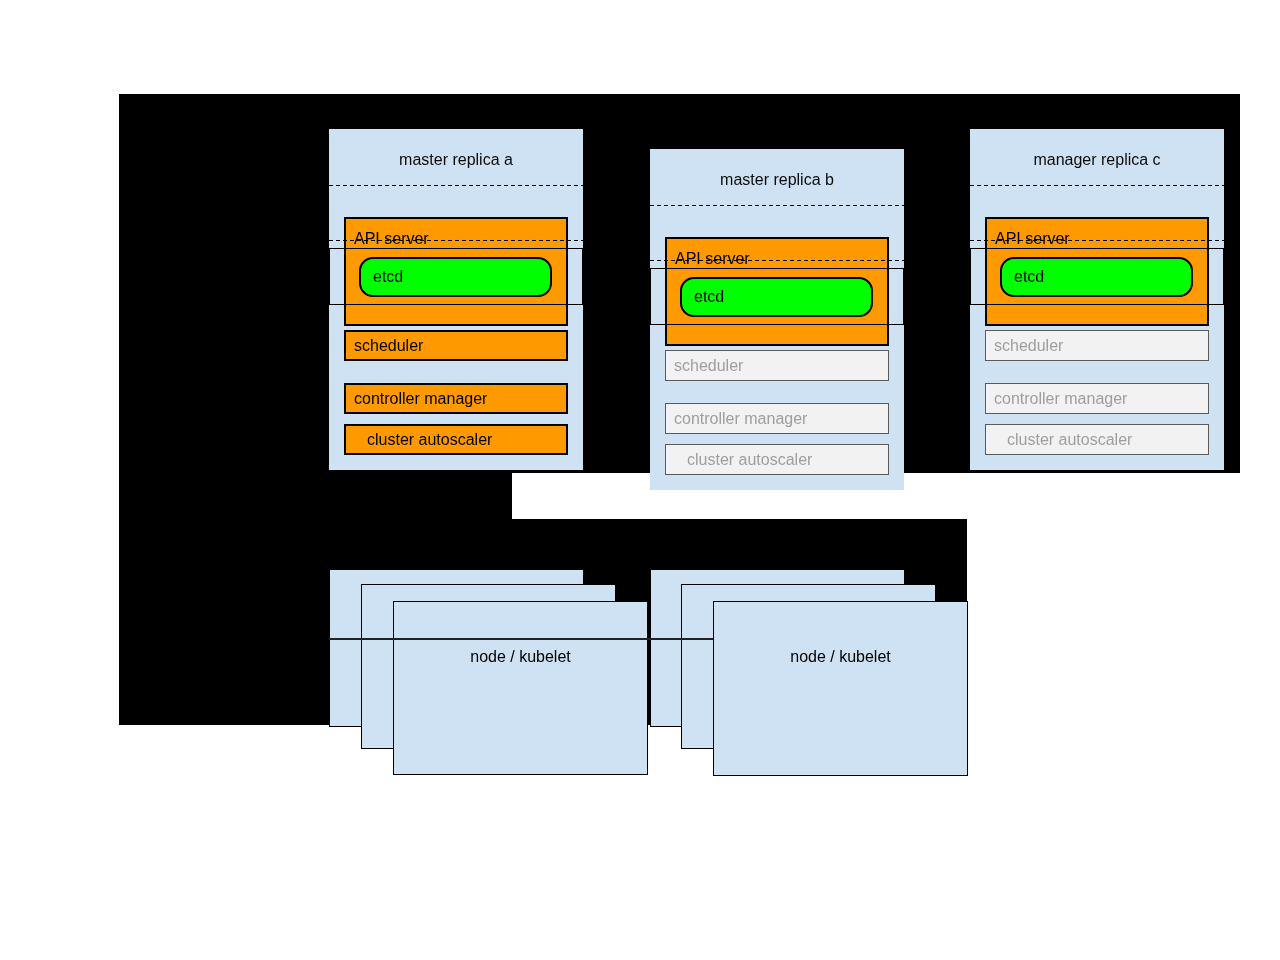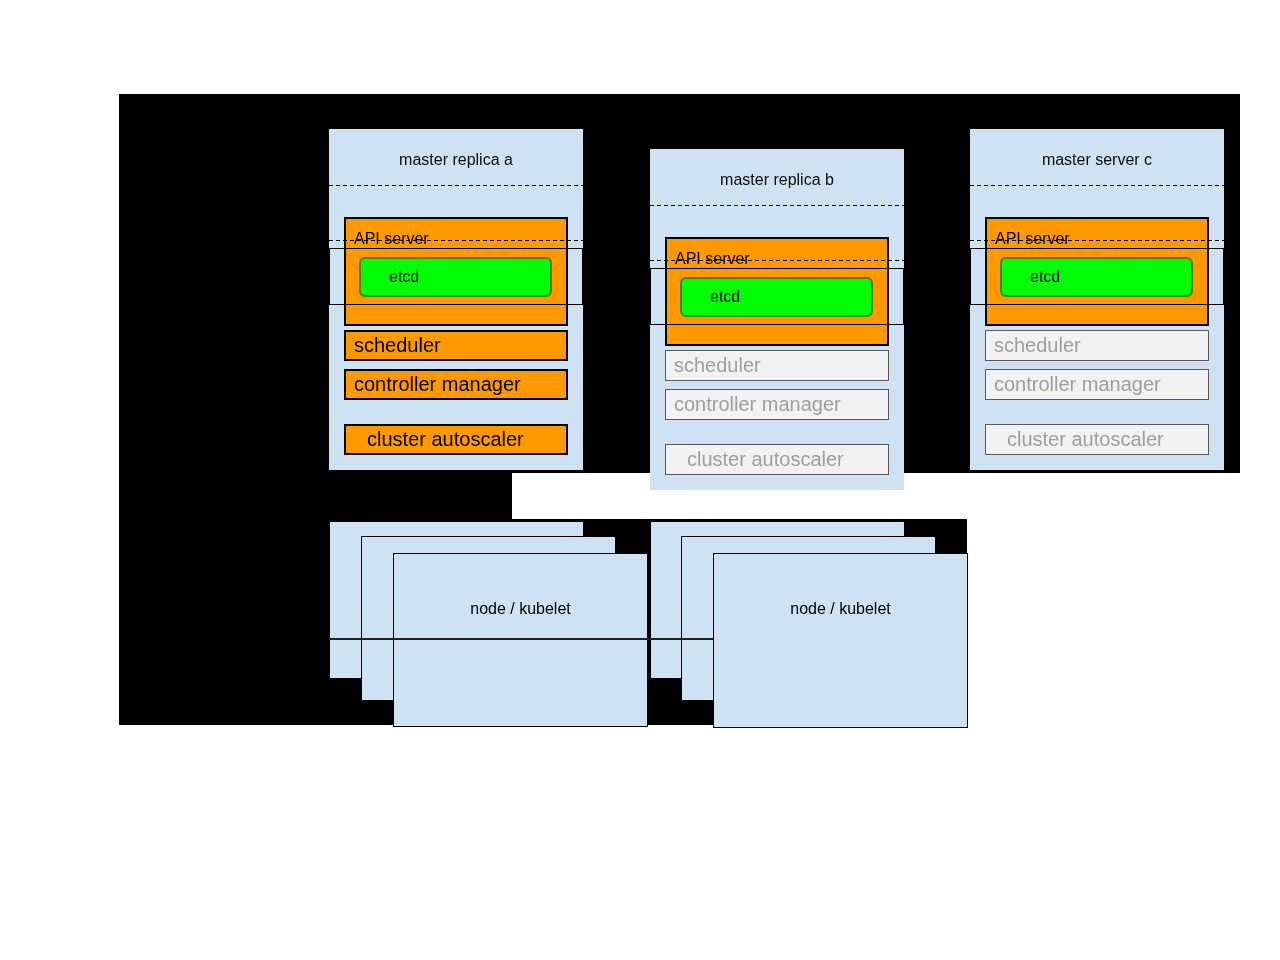--- a/index.html
+++ b/index.html
@@ -34,41 +34,41 @@
     background:var(--active-component,#ff9900);border:2px solid #000;
     box-sizing:border-box;z-index:1;
   }
   .api-label{position:absolute;left:8px;top:11px;font-size:16px;}
   .zone{
     position:absolute;left:0;top:119px;width:254px;height:57px;
     border:1px solid #000;box-sizing:border-box;background:transparent;z-index:4;
   }
   .etcd{
     position:absolute;left:30px;top:128px;width:193px;height:40px;
-    background:var(--etcd,#00ff00);border:2px solid #4d7c0f;border-radius:6px;
+    background:var(--etcd,#00ff00);border:2px solid #000000;border-radius:14px;
     box-sizing:border-box;z-index:5;display:flex;align-items:center;
-    padding-left:28px;font-size:16px;
+    padding-left:12px;font-size:16px;
   }
   .comp{
     position:absolute;left:15px;width:224px;height:31px;
     background:var(--active-component,#ff9900);border:2px solid #000;
     box-sizing:border-box;display:flex;align-items:center;
-    padding-left:8px;font-size:20px;
+    padding-left:8px;font-size:16px;
   }
-  .c1{top:201px;} .c2{top:240px;} .c3{top:295px;padding-left:21px;}
+  .c1{top:201px;} .c2{top:254px;} .c3{top:295px;padding-left:21px;}
   .inactive .comp{
     background:var(--inactive-fill,#f2f2f2);
     border:1px solid #5a5a5a;
     color:var(--inactive-text,#9e9e9e);
   }
 
   
   .node{
     position:absolute;background:var(--box-background,#cfe2f3);
-    border:1px solid #000;box-sizing:border-box;
+    border:1px solid #000;box-sizing:border-box;margin-top:48px;
   }
   #n1-back{left:329px;top:521px;width:255px;height:158px;z-index:1;}
   #n1-mid {left:361px;top:536px;width:255px;height:165px;z-index:2;}
   #n1-front{left:393px;top:553px;width:255px;height:174px;z-index:3;}
   #n2-back{left:650px;top:521px;width:255px;height:158px;z-index:1;}
   #n2-mid {left:681px;top:536px;width:255px;height:165px;z-index:2;}
   #n2-front{left:713px;top:553px;width:255px;height:175px;z-index:5;}
   .n-title{
     position:absolute;left:0;right:0;top:46px;text-align:center;font-size:16px;
   }
@@ -108,21 +108,21 @@
     </div>
     <div class="dash d2"></div>
     <div class="zone"></div>
     <div class="etcd">etcd</div>
     <div class="comp c1">scheduler</div>
     <div class="comp c2">controller manager</div>
     <div class="comp c3">cluster autoscaler</div>
   </div>
 
   <div class="master inactive" id="master-c">
-    <div class="m-title">master server c</div>
+    <div class="m-title">manager replica c</div>
     <div class="dash d1"></div>
     <div class="api">
       <span class="api-label">API server</span>
     </div>
     <div class="dash d2"></div>
     <div class="zone"></div>
     <div class="etcd">etcd</div>
     <div class="comp c1">scheduler</div>
     <div class="comp c2">controller manager</div>
     <div class="comp c3">cluster autoscaler</div>

